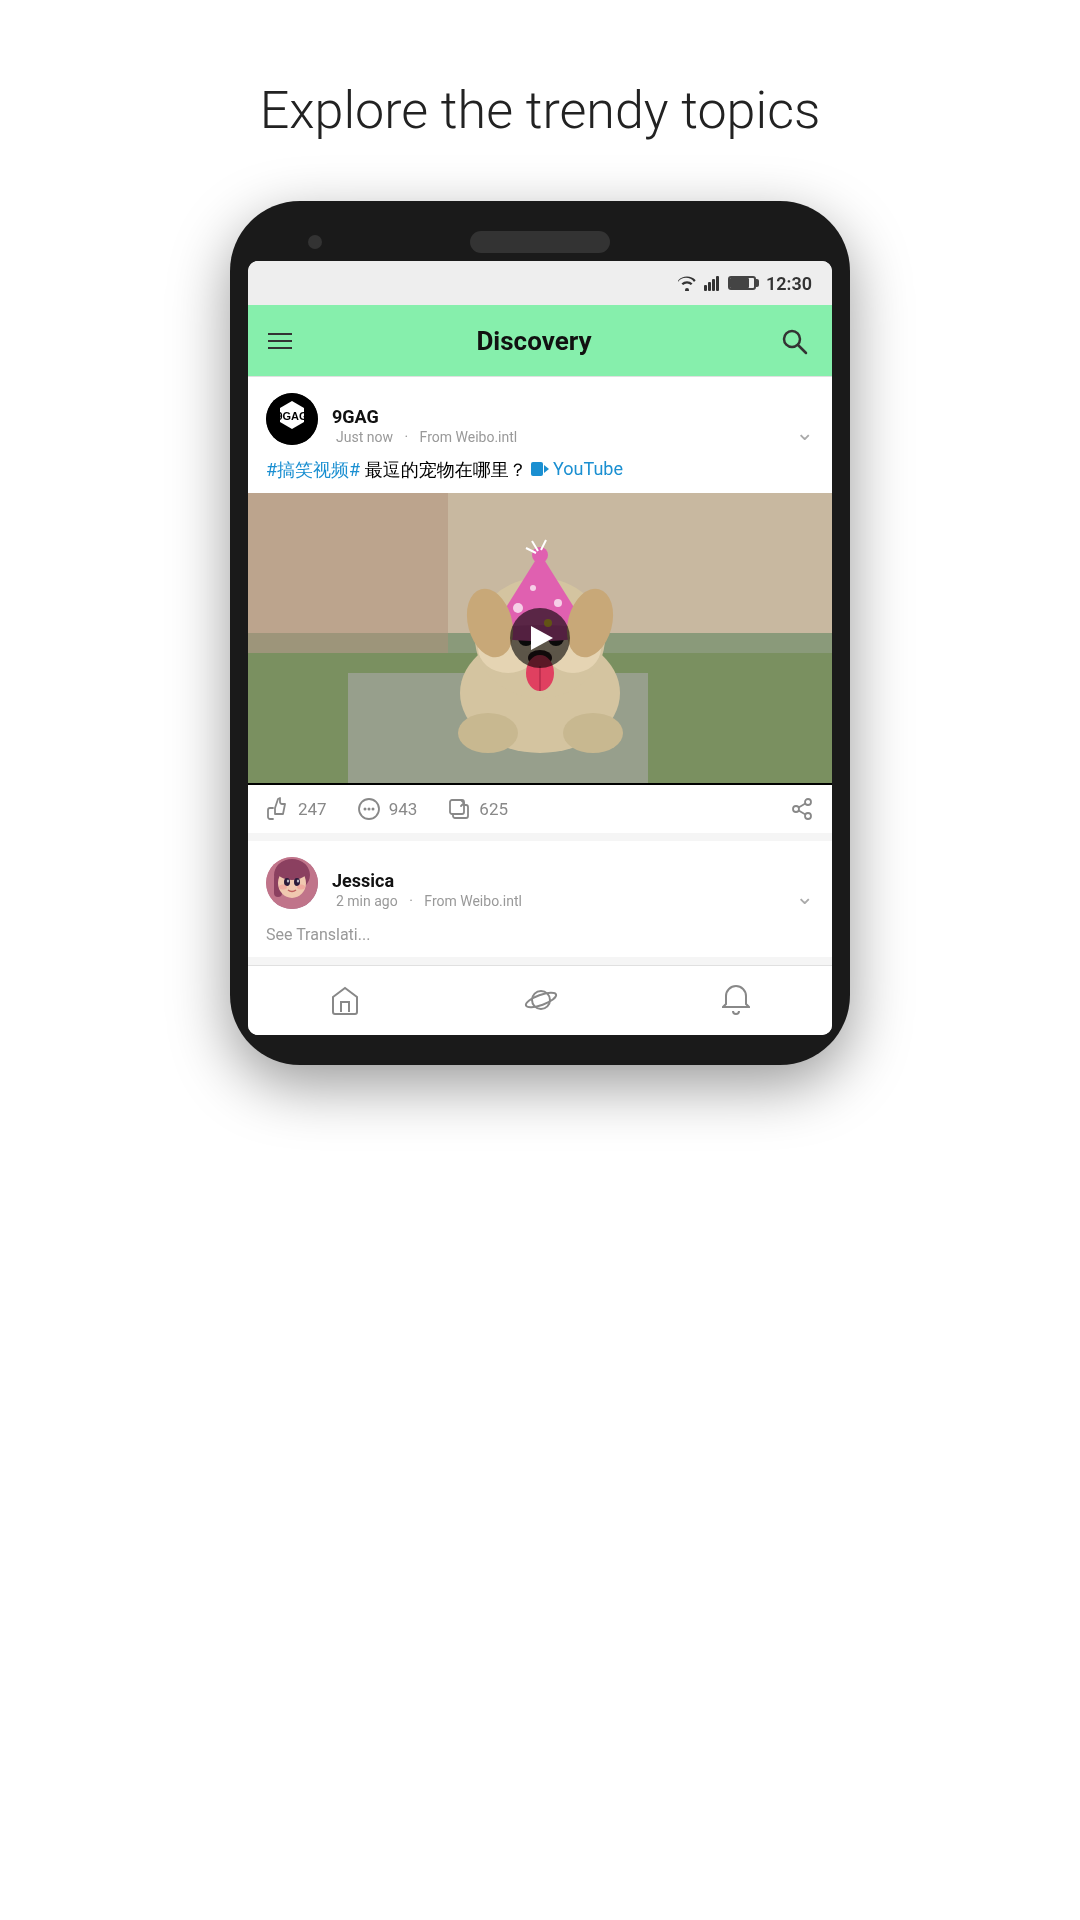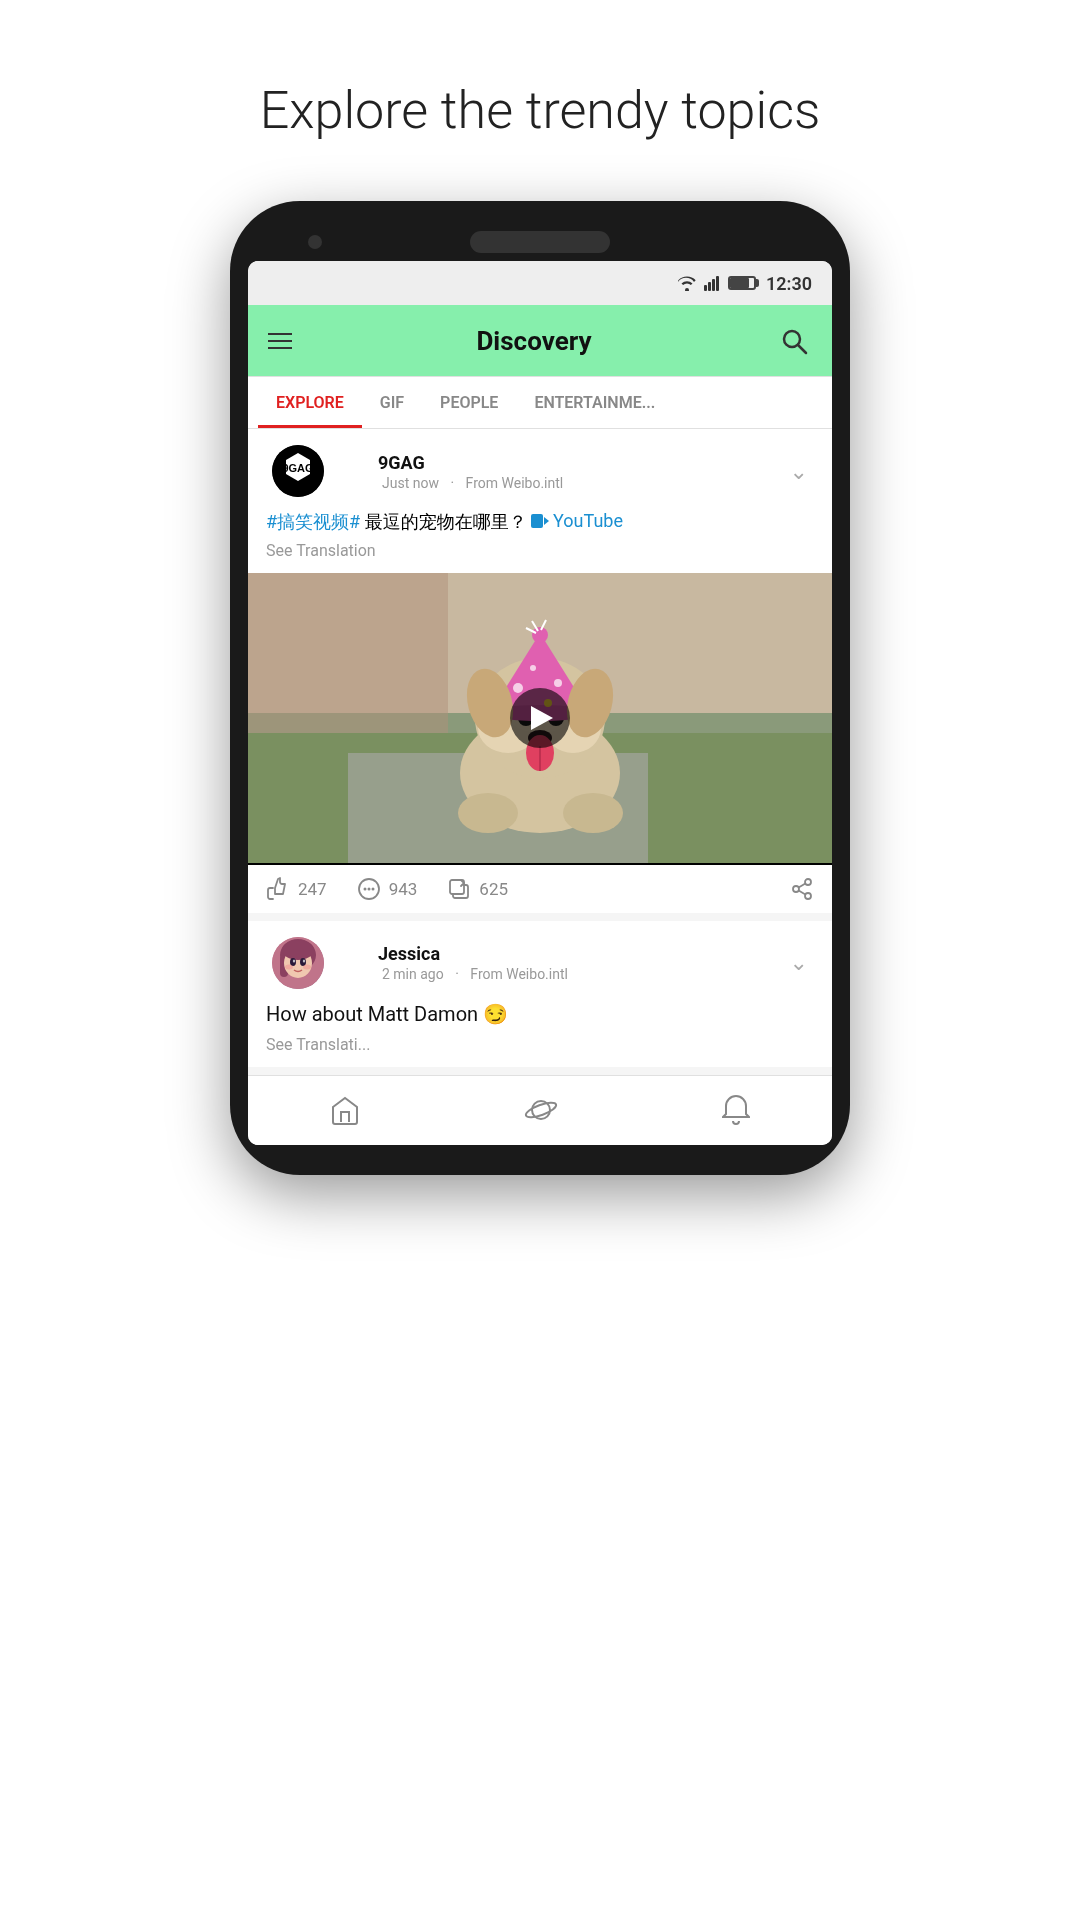--- a/index.html
+++ b/index.html
@@ -194,23 +194,22 @@
     }
 
     
     .post-card {
       background: #ffffff;
       margin-bottom: 8px;
     }
 
     .post-header {
       display: flex;
-      align-items: center;
-      padding: 16px 24px 10px;
-      gap: 40px;
+      align-items: flex-end;
+      padding: 16px 18px 10px;
     }
 
     .avatar {
       width: 52px;
       height: 52px;
       border-radius: 50%;
       overflow: hidden;
       flex-shrink: 0;
       margin-right: 14px;
       background: #222;
@@ -420,26 +419,20 @@
       </div>
       <div class="header-title">Discovery</div>
       <div class="search-icon-btn">
         <svg width="28" height="28" viewBox="0 0 28 28" fill="none">
           <circle cx="12" cy="12" r="8" stroke="#333" stroke-width="2.5"></circle>
           <line x1="18" y1="18" x2="26" y2="26" stroke="#333" stroke-width="2.5" stroke-linecap="round"></line>
         </svg>
       </div>
     </div>
 
-    <div class="tabs-bar">
-      <div class="tab-item active">EXPLORE</div>
-      <div class="tab-item">GIF</div>
-      <div class="tab-item">PEOPLE</div>
-      <div class="tab-item">ENTERTAINME...</div>
-    </div>
 
     <div class="feed">
 
       <div class="post-card">
         <div class="post-header">
 
           <div class="avatar">
             <svg width="52" height="52" viewBox="0 0 52 52">
               <circle cx="26" cy="26" r="26" fill="#000"></circle>
 
@@ -463,21 +456,20 @@
             <span class="post-hashtag">#搞笑视频#</span>
             <span>  最逗的宠物在哪里？  </span>
             <span class="post-youtube">
               <svg width="18" height="14" viewBox="0 0 18 14">
                 <rect x="0" y="0" width="12" height="14" rx="2" fill="#1a8fd1"></rect>
                 <polygon points="13,3 18,7 13,11" fill="#1a8fd1"></polygon>
               </svg>
               <span>YouTube</span>
             </span>
           </div>
-          <div class="see-translation">See Translation</div>
         </div>
 
         <div class="post-image">
           <svg class="dog-scene" viewBox="0 0 584 290" preserveAspectRatio="xMidYMid slice">
 
             <rect width="584" height="290" fill="#8a9a7a"></rect>
 
             <rect width="584" height="140" fill="#c8b8a0"></rect>
 
             <rect x="0" y="0" width="200" height="160" fill="#b0907a" opacity="0.5"></rect>
@@ -595,21 +587,20 @@
             <div class="post-source">
               <span>2 min ago</span>
               <span>·</span>
               <span>From Weibo.intl</span>
             </div>
           </div>
           <div class="chevron-down">⌄</div>
         </div>
 
         <div class="post-content">
-          <div class="post-text-large">How about Matt Damon 😏</div>
           <div class="see-translation">See Translati...</div>
         </div>
       </div>
 
     </div>
 
     <div class="bottom-nav">
       <div class="nav-item">
         <svg width="30" height="30" viewBox="0 0 30 30" fill="none">
           <path d="M3 12L15 3l12 9v15a2 2 0 0 1-2 2H5a2 2 0 0 1-2-2V12z" stroke="#888" stroke-width="2" fill="none"></path>

